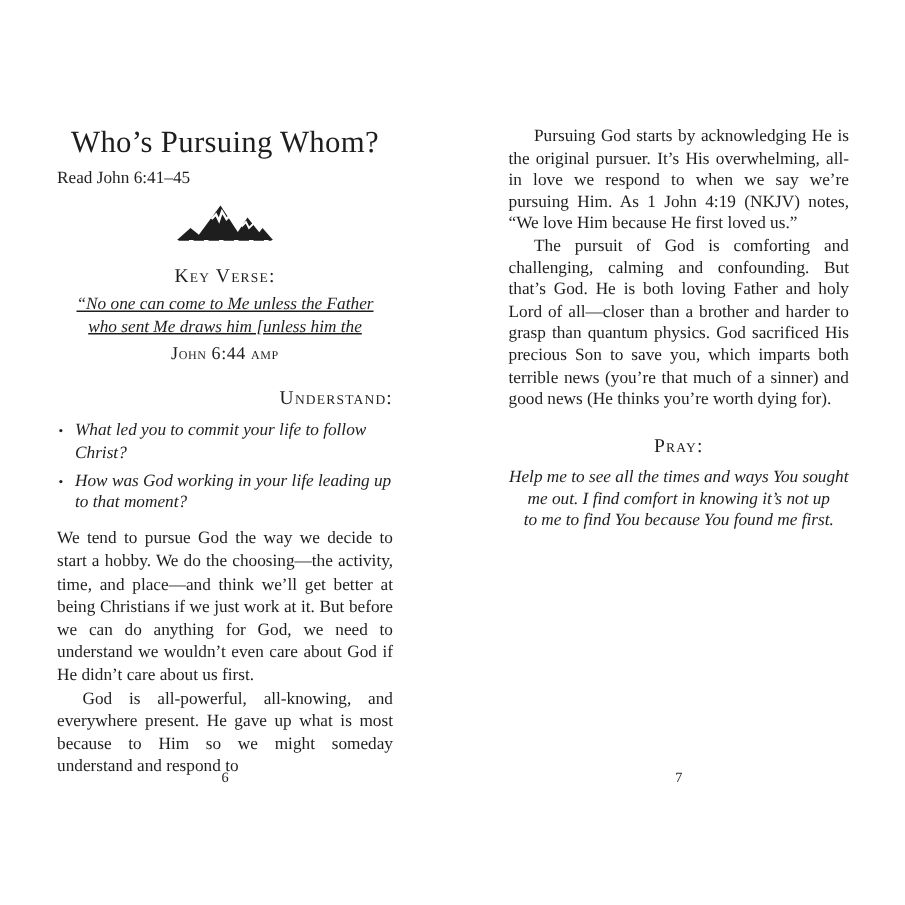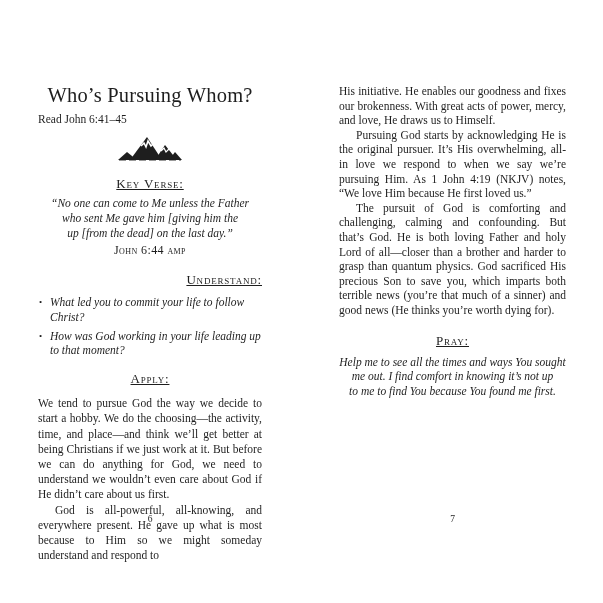--- a/index.html
+++ b/index.html
@@ -28,33 +28,33 @@
     text-align: left;
     font-size: 11.5px;
   }
   .icon-row { margin-top: 10px; text-align: center; height: 30px; }
 
   .small-heading {
     text-align: center;
     font-variant: small-caps;
     font-size: 13px;
     letter-spacing: 0.8px;
-    text-decoration: underline;
   }
   .h-keyverse   { margin-top: 11px; }
   .h-understand { margin-top: 14px; text-align: right; }
   .h-apply      { margin-top: 13px; }
   .h-pray       { margin-top: 15px; text-align: center; }
 
   .verse-block {
     margin-top: 4px;
     text-align: center;
     font-style: italic;
     font-size: 11.5px;
     line-height: 15px;
+    text-decoration: underline;
   }
   .verse-ref {
     margin-top: 2px;
     text-align: center;
     font-variant: small-caps;
     font-size: 12px;
     letter-spacing: 0.4px;
   }
 
   .bullet-list { margin-top: 7px; font-style: italic; font-size: 11.5px; line-height: 14.8px; }
@@ -104,53 +104,50 @@
         <polyline points="24,11 27,8 29,12 31,6 34,11 36,9" stroke="#ffffff" fill="none" stroke-width="1.6"></polyline>
         <polyline points="44,16 47,13 49,17 52,14" stroke="#ffffff" fill="none" stroke-width="1.2"></polyline>
         <path d="M2 25 H64" stroke="#1e1e1e" stroke-width="0.9" stroke-dasharray="7 3"></path>
       </svg>
     </div>
 
     <div class="small-heading h-keyverse">Key Verse:</div>
 
     <div class="verse-block">
       <div>“No one can come to Me unless the Father</div>
-      <div>who sent Me gave him [giving him the</div>
-      <div>up [from the dead] on the last day.”</div>
+      <div>who sent Me draws him [unless him the</div>
     </div>
 
     <div class="verse-ref">John 6:44 amp</div>
 
     <div class="small-heading h-understand">Understand:</div>
 
     <div class="bullet-list">
       <div class="bullet-item">
         <span class="bullet-dot">•</span>
         <span>What led you to commit your life to follow Christ?</span>
       </div>
       <div class="bullet-item">
         <span class="bullet-dot">•</span>
         <span>How was God working in your life leading up to that moment?</span>
       </div>
     </div>
 
-    <div class="small-heading h-apply">Apply:</div>
 
     <div class="body-text body-left">
       <p class="para">We tend to pursue God the way we decide to start a hobby. We do the choosing—the activity, time, and place—and think we’ll get better at being Christians if we just work at it. But before we can do anything for God, we need to understand we wouldn’t even care about God if He didn’t care about us first.</p>
       <p class="para indent">God is all-powerful, all-knowing, and everywhere present. He gave up what is most because to Him so we might someday understand and respond to</p>
     </div>
 
     <div class="page-number">6</div>
   </div>
 
   <div class="page page-right">
 
     <div class="body-text body-right">
-      <p class="para">His initiative. He enables our goodness and fixes our brokenness. With great acts of power, mercy, and love, He draws us to Himself.</p>
       <p class="para indent">Pursuing God starts by acknowledging He is the original pursuer. It’s His overwhelming, all-in love we respond to when we say we’re pursuing Him. As 1 John 4:19 (NKJV) notes, “We love Him because He first loved us.”</p>
       <p class="para indent">The pursuit of God is comforting and challenging, calming and confounding. But that’s God. He is both loving Father and holy Lord of all—closer than a brother and harder to grasp than quantum physics. God sacrificed His precious Son to save you, which imparts both terrible news (you’re that much of a sinner) and good news (He thinks you’re worth dying for).</p>
     </div>
 
     <div class="small-heading h-pray">Pray:</div>
 
     <div class="prayer-block">
       <div>Help me to see all the times and ways You sought</div>
       <div>me out. I find comfort in knowing it’s not up</div>
       <div>to me to find You because You found me first.</div>

